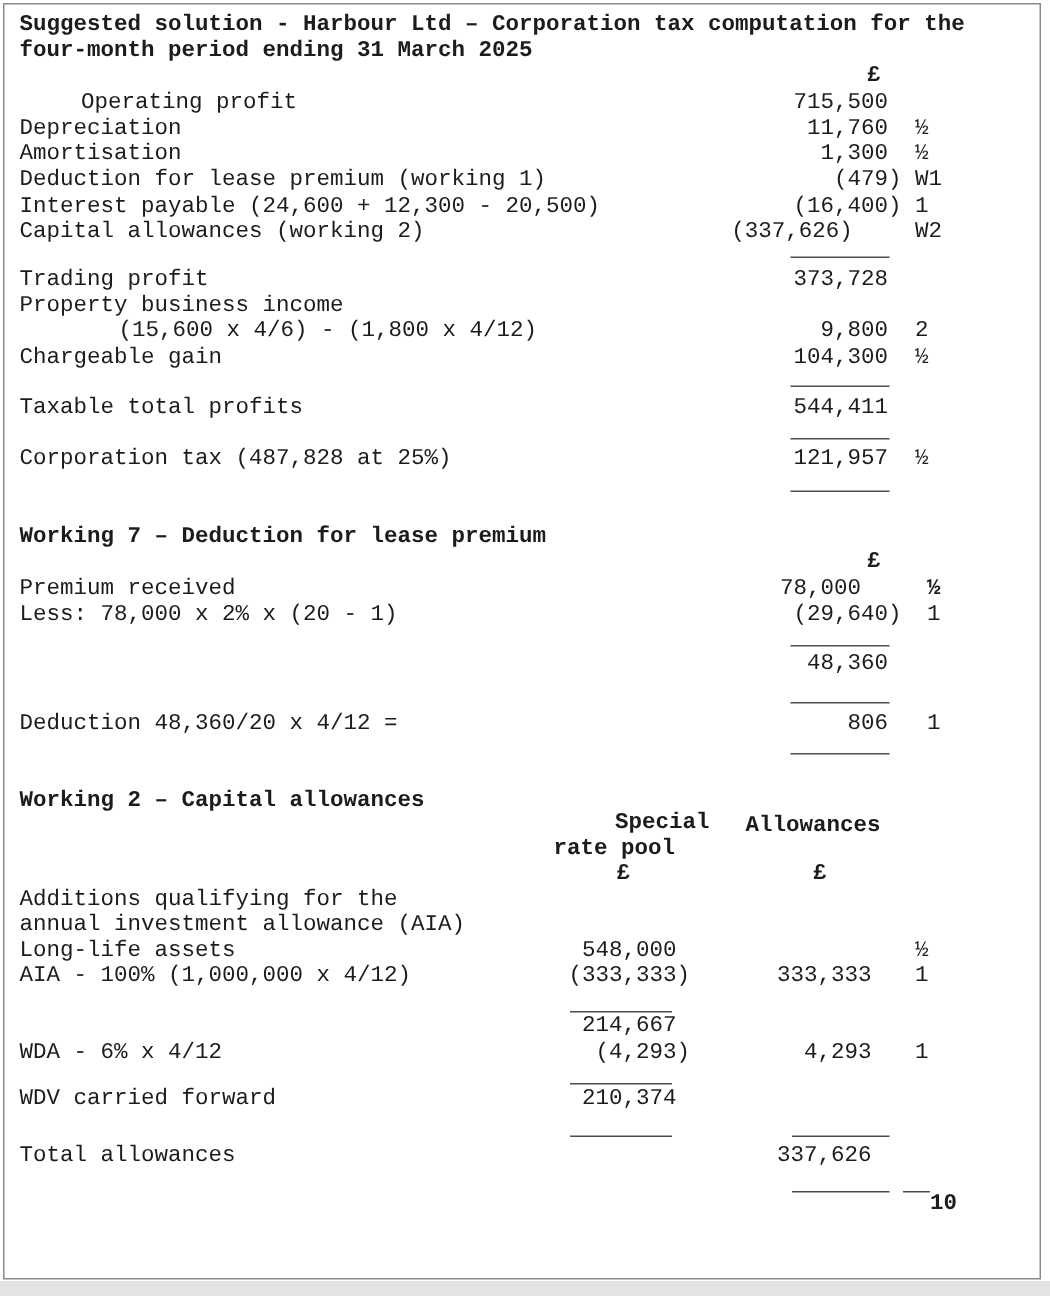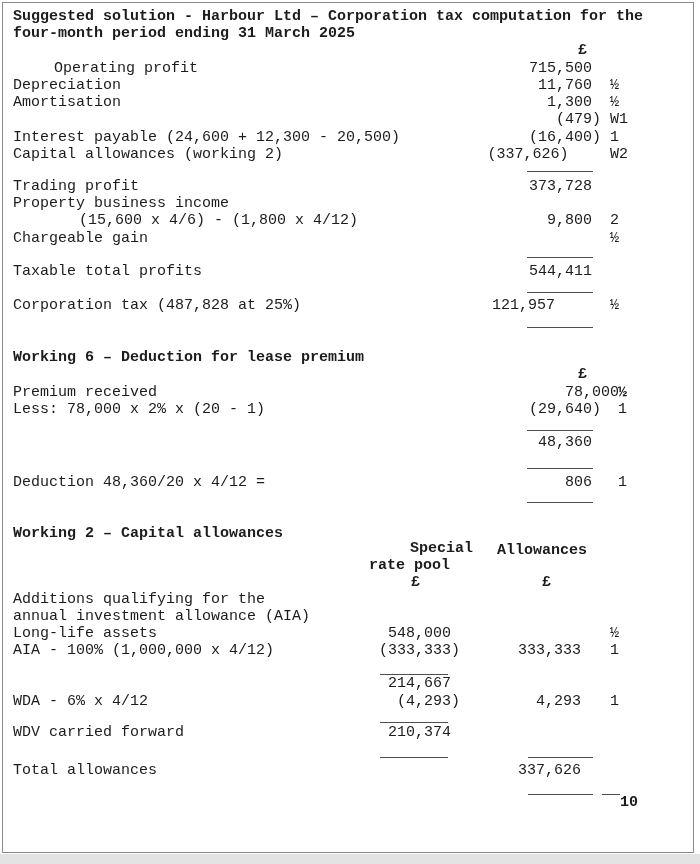--- a/index.html
+++ b/index.html
@@ -33,52 +33,54 @@
   <span class="num b" style="left:455px;top:42px;width:146px;padding-right:14px">£</span>
   <div class="sec" id="sec-main">
       <span class="pos" style="left: 13px; top: 60px; margin-left: 41px;">Operating profit</span>
       <span class="num pad" style="left: 455px; top: 60px; width: 146px;">715,500</span>
       <span class="pos" style="left: 13px; top: 77px;">Depreciation</span>
       <span class="num pad" style="left: 455px; top: 77px; width: 146px;">11,760</span>
       <span class="mark" style="left: 610px; top: 77px;">½</span>
       <span class="pos" style="left: 13px; top: 94px;">Amortisation</span>
       <span class="num pad" style="left: 455px; top: 94px; width: 146px;">1,300</span>
       <span class="mark" style="left: 610px; top: 94px;">½</span>
+      <span class="pos" style="left: 13px; top: 111px;">Deduction for lease premium (working 1)</span>
       <span class="num" style="left: 455px; top: 111px; width: 146px;">(479)</span>
       <span class="mark" style="left: 610px; top: 111px;">W1</span>
       <span class="pos" style="left: 13px; top: 129px;">Interest payable (24,600 + 12,300 - 20,500)</span>
       <span class="num" style="left: 455px; top: 129px; width: 146px;">(16,400)</span>
       <span class="mark" style="left: 610px; top: 129px;">1</span>
       <span class="pos" style="left: 13px; top: 146px;">Capital allowances (working 2)</span>
       <span class="num" style="left: 455px; top: 146px; width: 146px; text-align: center;">(337,626)</span>
       <span class="mark" style="left: 610px; top: 146px;">W2</span>
       <div class="rule" style="left: 527px; top: 171px; width: 66px;"></div>
       <span class="pos" style="left: 13px; top: 178px;">Trading profit</span>
       <span class="num pad" style="left: 455px; top: 178px; width: 146px;">373,728</span>
       <span class="pos" style="left: 13px; top: 195px;">Property business income</span>
       <span class="pos" style="left: 31px; top: 212px; margin-left: 48px;">(15,600 x 4/6) - (1,800 x 4/12)</span>
       <span class="num pad" style="left: 455px; top: 212px; width: 146px;">9,800</span>
       <span class="mark" style="left: 610px; top: 212px;">2</span>
       <span class="pos" style="left: 13px; top: 230px;">Chargeable gain</span>
+      <span class="num pad" style="left: 455px; top: 230px; width: 146px;">104,300</span>
       <span class="mark" style="left: 610px; top: 230px;">½</span>
       <div class="rule" style="left: 527px; top: 257px; width: 66px;"></div>
       <span class="pos" style="left: 13px; top: 263px; text-align: right;">Taxable total profits</span>
       <span class="num pad" style="left: 455px; top: 263px; width: 146px;">544,411</span>
       <div class="rule" style="left: 527px; top: 292px; width: 66px;"></div>
       <span class="pos" style="left: 13px; top: 297px;">Corporation tax (487,828 at 25%)</span>
-      <span class="num pad" style="left: 455px; top: 297px; width: 146px; text-align: center;">121,957</span>
+      <span class="num pad" style="left: 455px; top: 297px; width: 146px;">121,957</span>
       <span class="mark" style="left: 610px; top: 297px;">½</span>
       <div class="rule" style="left: 527px; top: 327px; width: 66px;"></div>
     </div>
 
-  <div class="line b" style="top:349px">Working 6 – Deduction for lease premium</div>
+  <div class="line b" style="top:349px">Working 7 – Deduction for lease premium</div>
   <span class="num b" style="left:455px;top:366px;width:146px;padding-right:14px">£</span>
   <div class="sec" id="sec-w1">
       <span class="pos" style="left: 13px; top: 384px;">Premium received</span>
-      <span class="num pad" style="left: 482px; top: 384px; width: 146px; text-align: right;">78,000</span>
+      <span class="num pad" style="left: 437px; top: 384px; width: 146px; text-align: right;">78,000</span>
       <span class="mark b" style="left: 618px; top: 384px;">½</span>
       <span class="pos" style="left: 13px; top: 401px;">Less: 78,000 x 2% x (20 - 1)</span>
       <span class="num" style="left: 455px; top: 401px; width: 146px;">(29,640)</span>
       <span class="mark" style="left: 618px; top: 401px;">1</span>
       <div class="rule" style="left: 527px; top: 430px; width: 66px;"></div>
       <span class="num pad" style="left: 455px; top: 434px; width: 146px;">48,360</span>
       <div class="rule" style="left: 527px; top: 468px; width: 66px;"></div>
       <span class="pos" style="left: 13px; top: 474px;">Deduction 48,360/20 x 4/12 =</span>
       <span class="num pad" style="left: 455px; top: 474px; width: 146px;">806</span>
       <span class="mark" style="left: 618px; top: 474px;">1</span>

